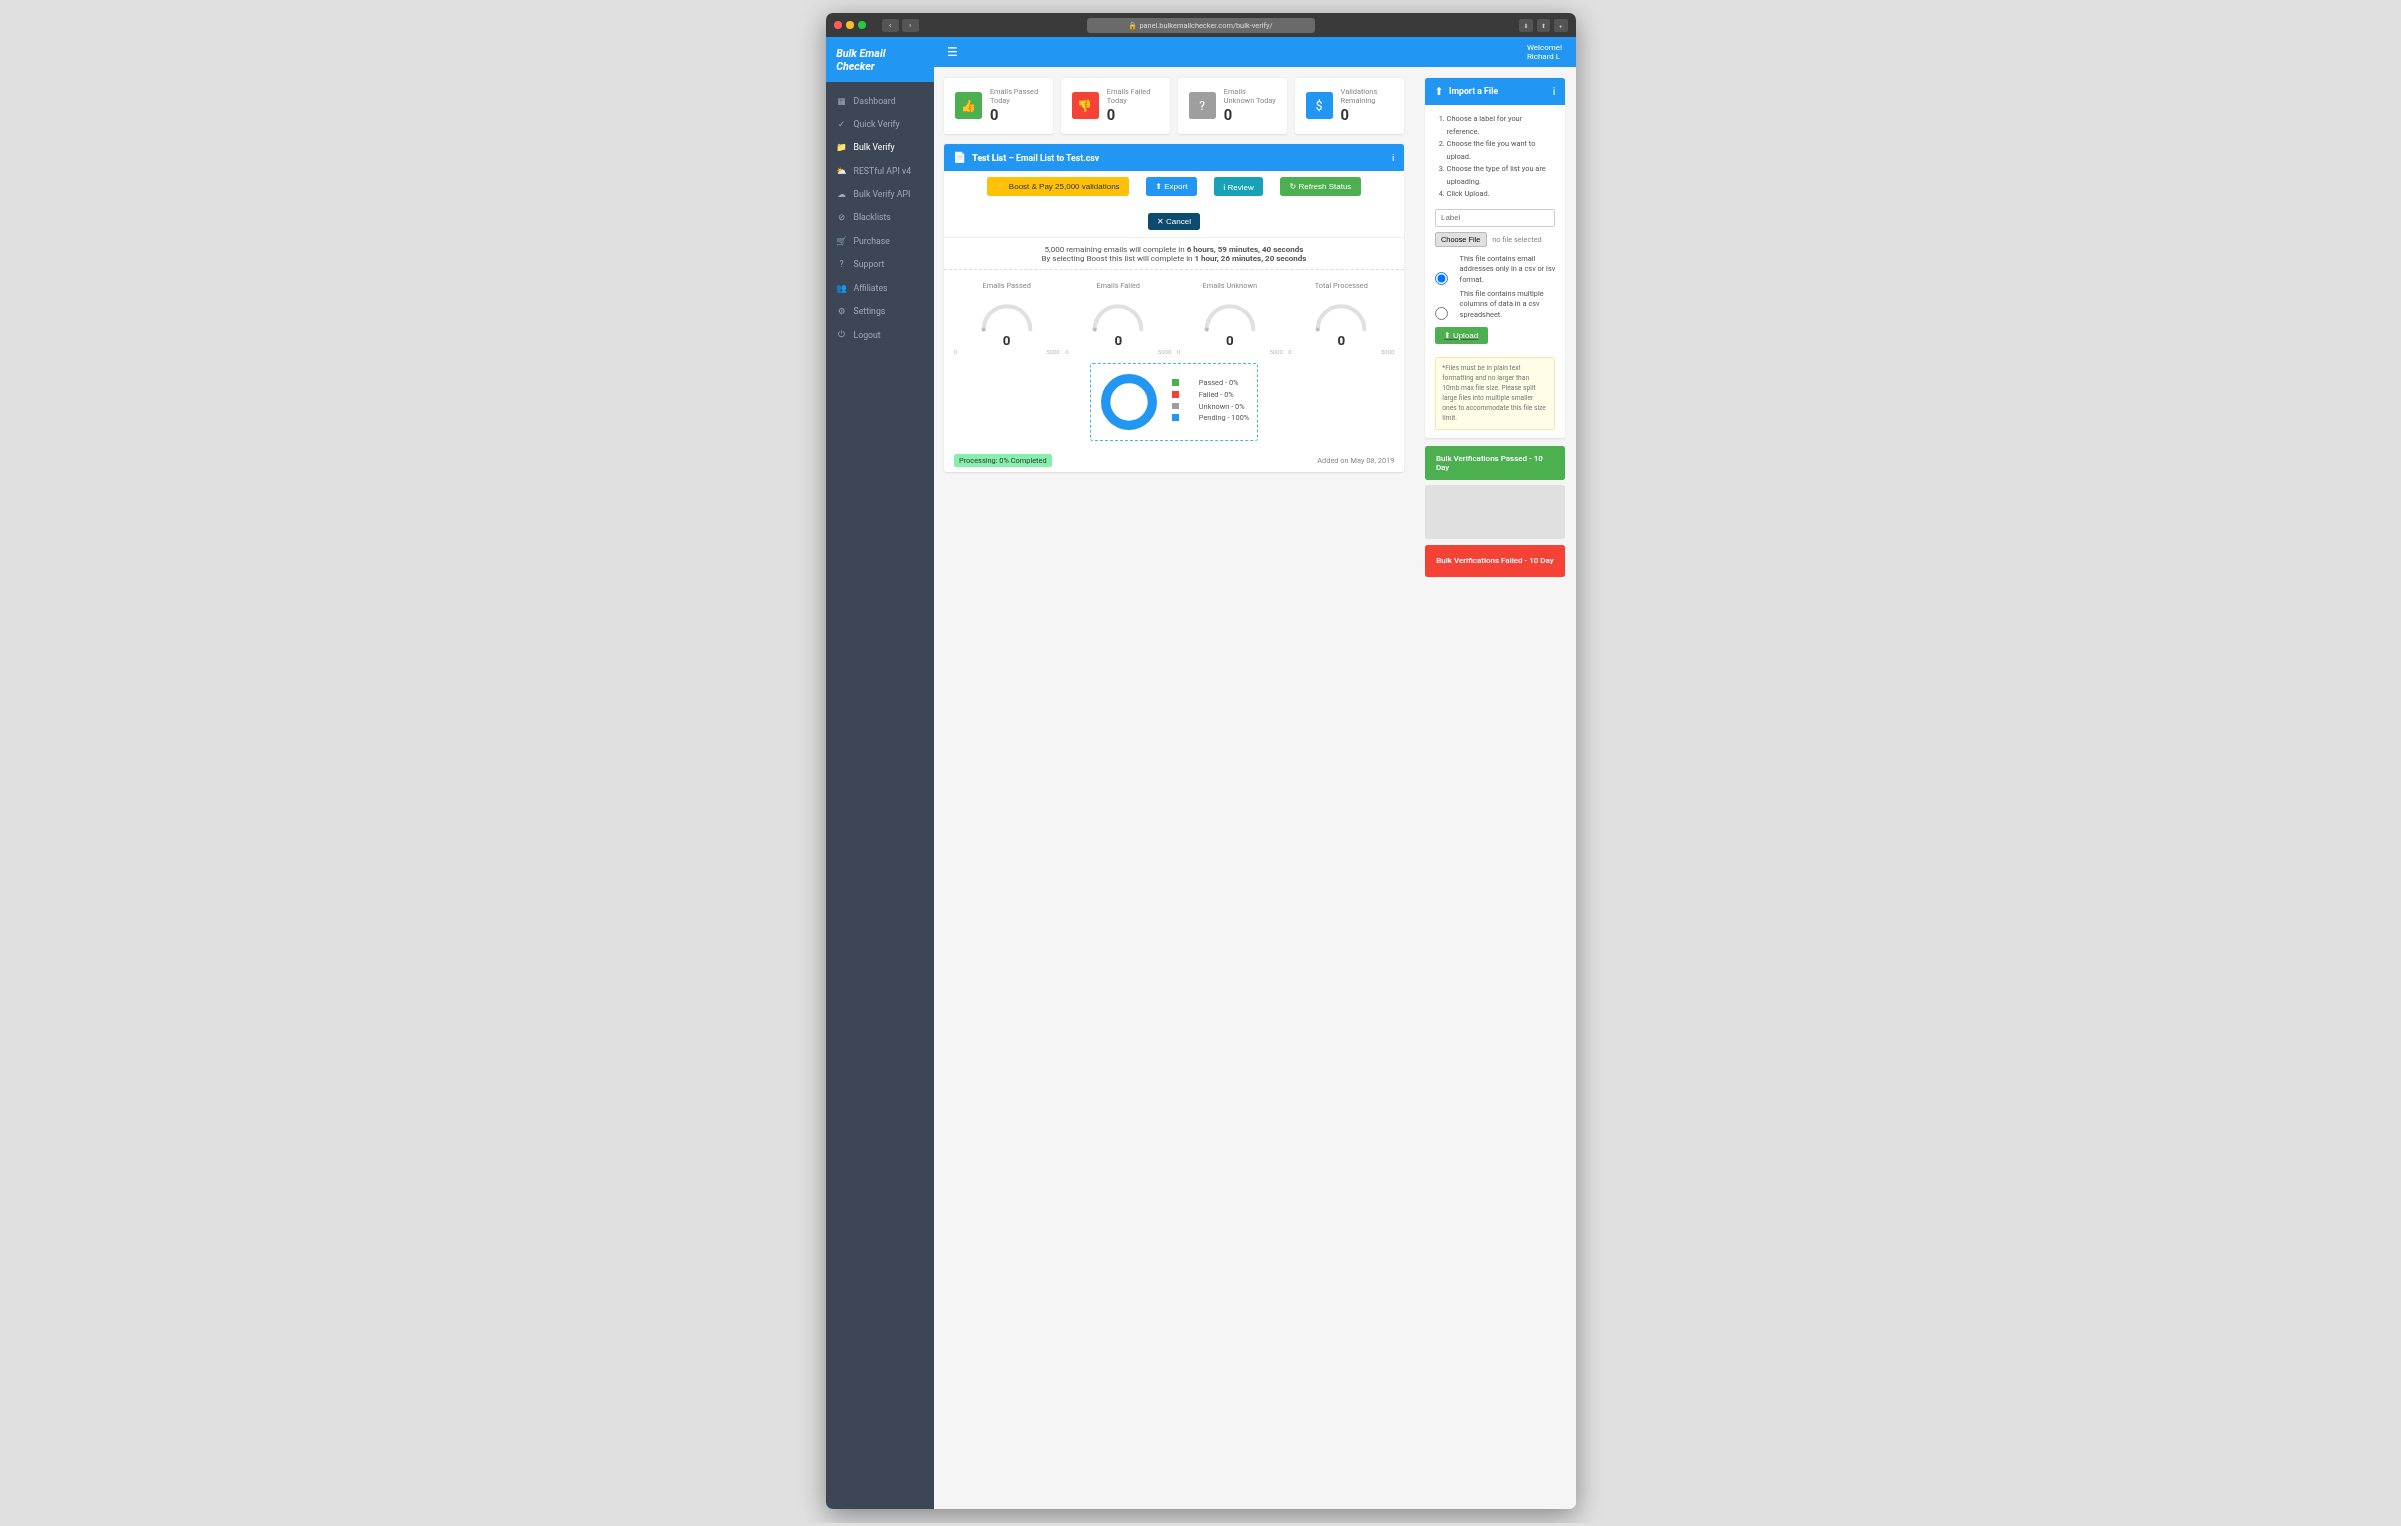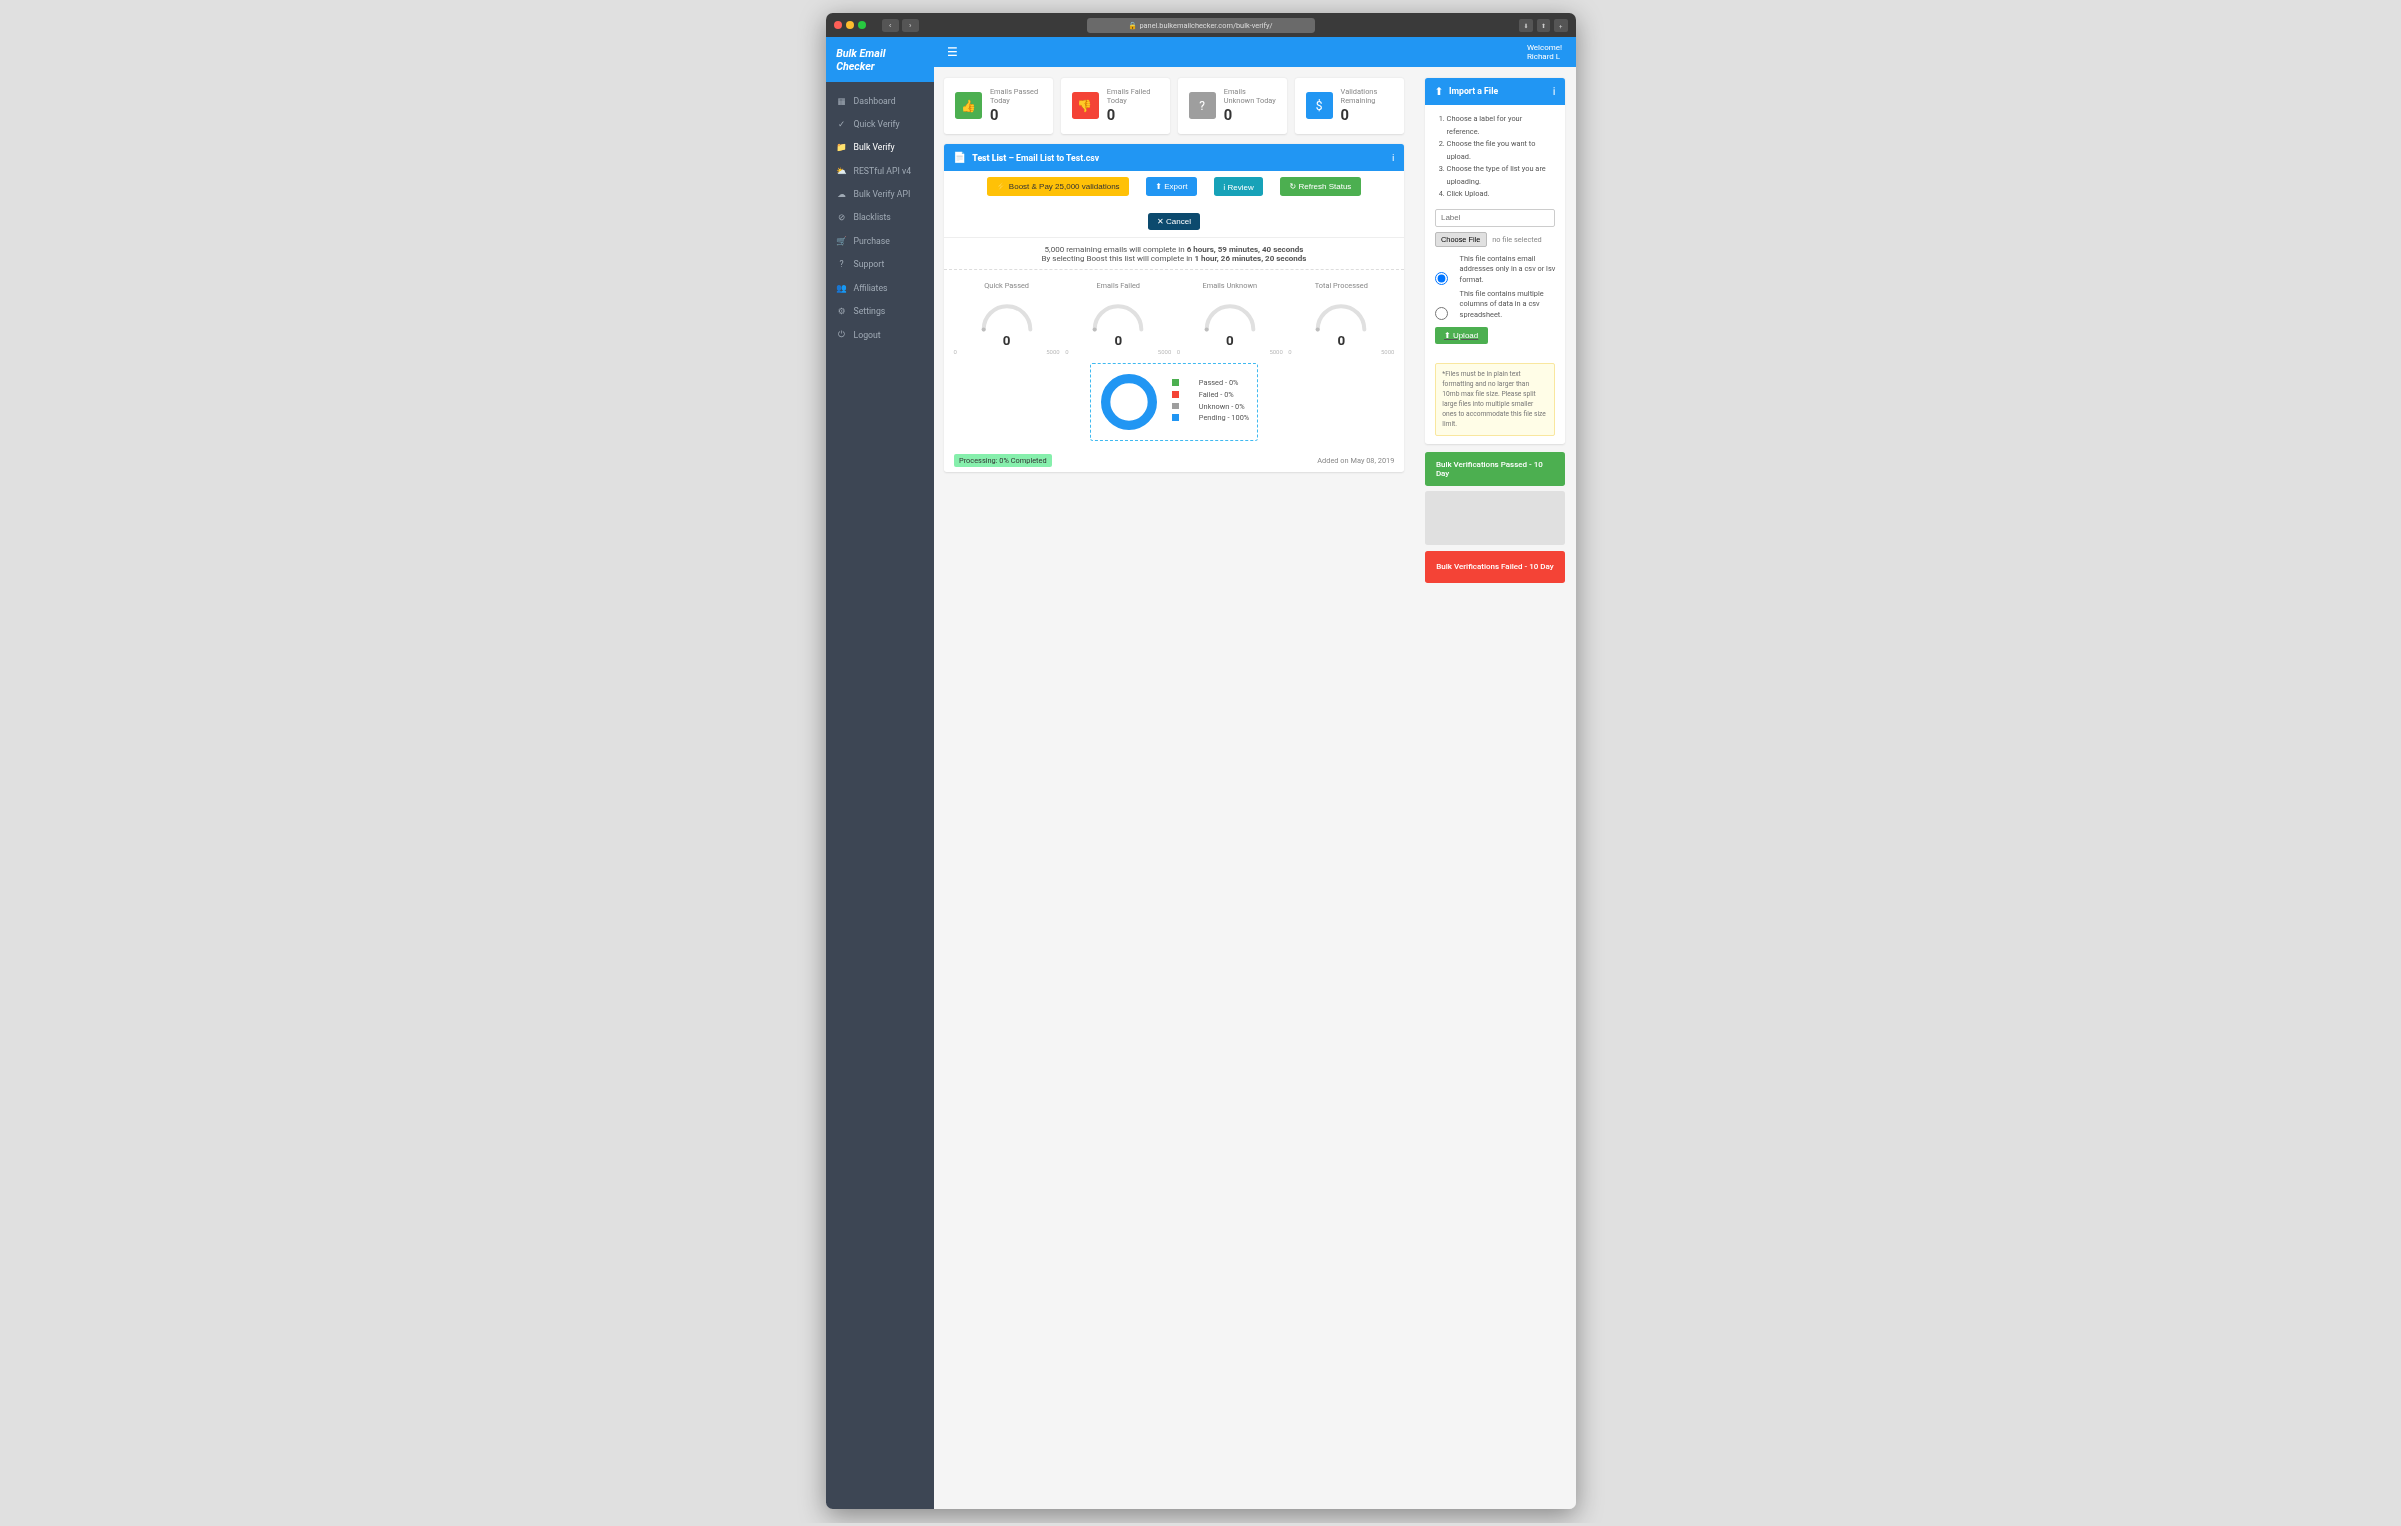--- a/index.html
+++ b/index.html
@@ -264,21 +264,21 @@
               <span>5,000 remaining emails will complete in</span>
               <strong>6 hours, 59 minutes, 40 seconds</strong>
               <br>
               <span>By selecting Boost this list will complete in</span>
               <strong>1 hour, 26 minutes, 20 seconds</strong>
             </div>
 
             <div class="gauges-row">
 
             <div class="gauge-item">
-    <div class="gauge-label">Quick Passed</div>
+    <div class="gauge-label">Emails Passed</div>
     <svg class="gauge-svg" width="60" height="37" viewBox="0 0 90 55">
       <path d="M10,50 A35,35 0 0,1 80,50" fill="none" stroke="#e0e0e0" stroke-width="6" stroke-linecap="round"></path>
       <path d="M10,50 A35,35 0 0,1 80,50" fill="none" stroke="#bdbdbd" stroke-width="6" stroke-linecap="round" stroke-dasharray="0 110"></path>
     </svg>
     <div class="gauge-value">0</div>
     <div class="gauge-range">
       <span>0</span>
                     <span>5000</span>
     </div>
   </div>
@@ -379,21 +379,21 @@
 
               <div class="radio-item">
                     <input type="radio" name="file-type" checked="" style="">
                     <span>This file contains email addresses only in a csv or lsv format.</span>
                   </div>
                   <div class="radio-item">
                     <input type="radio" name="file-type" style="">
                     <span>This file contains multiple columns of data in a csv spreadsheet.</span>
                   </div>
                 </div>
-              <div style="text-align:center; margin-bottom:19px;text-decoration:underline;">
+              <div style="text-align:center; margin-bottom:13px;text-decoration:underline;">
                 <button class="upload-btn">⬆ Upload</button>
               </div>
               <div class="note-box">
                 <span>*Files must be in plain text formatting and no larger than 10mb max file size. Please split large files into multiple smaller ones to accommodate this file size limit.</span>
               </div>
             </div>
           </div>
 
           <div class="verif-card verif-green">Bulk Verifications Passed - 10 Day</div>
           <div class="verif-empty"></div>

